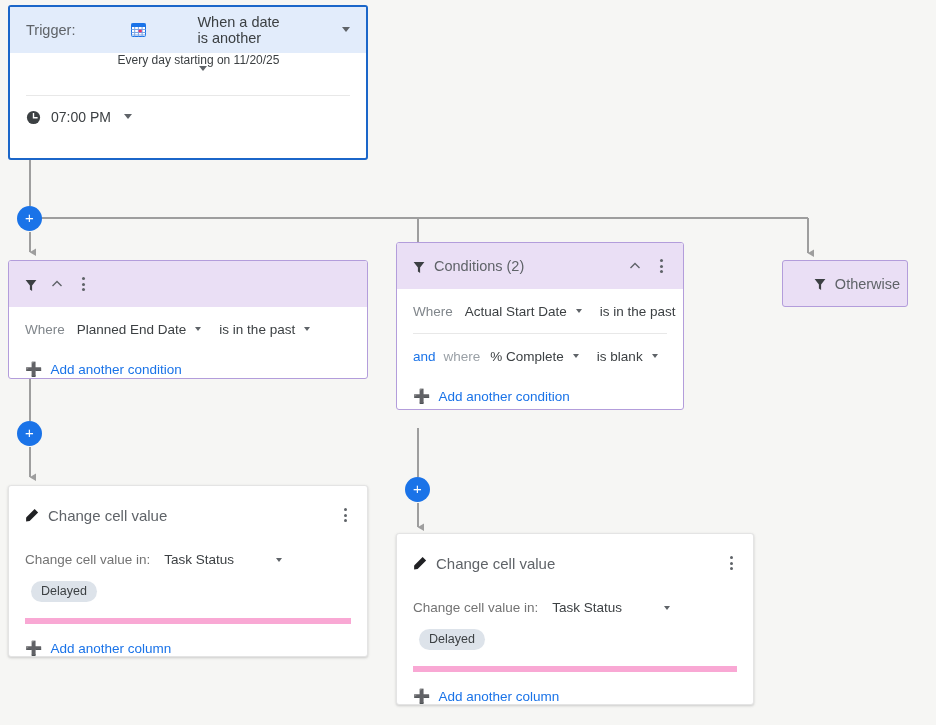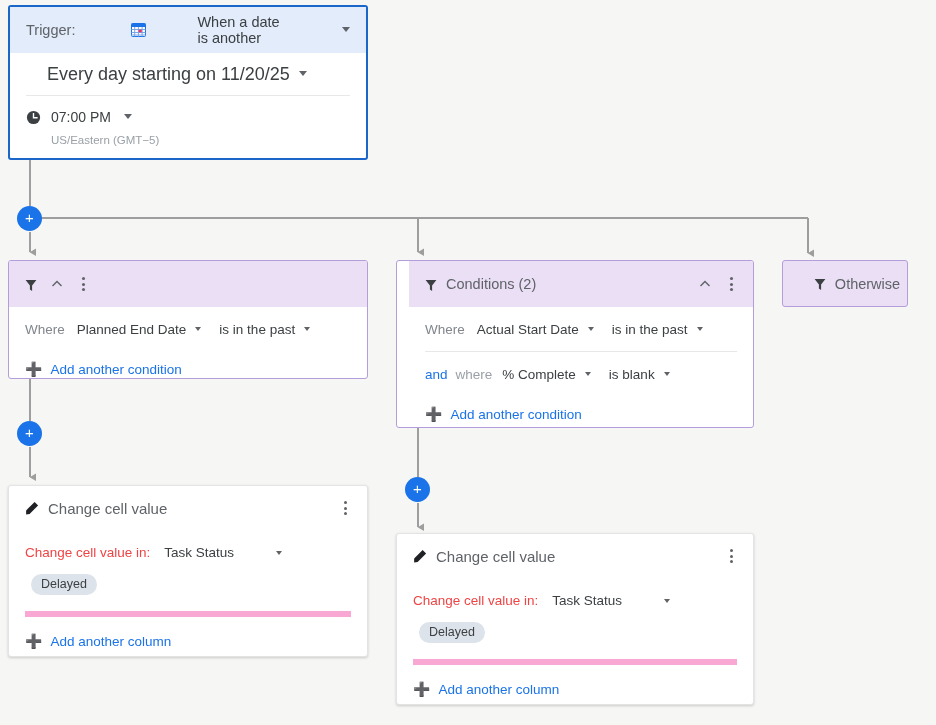--- a/index.html
+++ b/index.html
@@ -82,22 +82,23 @@
     position: relative;
     top: -1px;
   }
   .trigger-body { padding: 0 16px; }
   .recur-row {
     height: 42px;
     display: flex;
     align-items: center;
     padding-left: 21px;
     border-bottom: 1px solid #e8e8e8;
-    font-size: 18px;
-    color: #3c4043;
+    font-size: 12px;
+    color: #3c4043;
+    flex-direction: column;
   }
   .time-row {
     display: flex;
     align-items: flex-start;
     padding-top: 12px;
   }
   .clock-icon {
     width: 15px; height: 15px;
     margin-right: 10px;
     margin-top: 2px;
@@ -210,40 +211,40 @@
     align-items: center;
     justify-content: center;
     box-sizing: border-box;
     padding-left: 24px;
   }
   .otherwise .cond-title { flex: none; }
   
   .act-head {
     display: flex;
     align-items: center;
-    padding: 11px 11px 0 16px;
+    padding: 18px 11px 0 16px;
   }
   .pencil-icon {
     width: 14px; height: 14px;
     margin-right: 9px;
     flex: none;
   }
   .act-title {
     font-size: 15px;
     color: #5f6368;
     flex: 1;
   }
   .act-body { padding: 0 16px; }
   .act-row {
     display: flex;
     align-items: center;
     margin-top: 26px;
     font-size: 13.5px;
   }
-  .act-label { color: #ef4444; margin-right: 14px; }
+  .act-label { color: #737373; margin-right: 14px; }
   .act-pick {
     color: #3c4043;
     display: inline-flex;
     align-items: center;
     min-width: 118px;
     justify-content: space-between;
   }
   .pill-wrap {
     padding: 14px 0 16px 6px;
     border-bottom: 6px solid #f9a8d4;
@@ -336,21 +337,20 @@
           <svg viewBox="0 0 15 15" width="15" height="15">
             <circle cx="7.5" cy="7.5" r="6.6" fill="#3c4043"></circle>
             <path d="M7.5,3.6 V7.8 H10.9" stroke="#fff" stroke-width="1.4" fill="none" stroke-linecap="square"></path>
           </svg>
         </span>
         <div>
           <span class="time-val">07:00 PM</span>
           <span class="caret"></span>
         </div>
       </div>
-      <div class="tz">US/Eastern (GMT−5)</div>
     </div>
   </div>
 
   <div class="plus-node" style="left:17px; top:206px;">
     <span>+</span>
   </div>
 
   <div class="cond-card" style="left:8px; top:260px; width:360px; height:119px;">
     <div class="cond-head">
       <span class="funnel-icon">
@@ -381,21 +381,21 @@
             <i class="caret-sm"></i>
         </span>
       </div>
       <div class="addlink">
         <span class="plus-sm">➕</span>
         <span>Add another condition</span>
       </div>
     </div>
   </div>
 
-  <div class="cond-card" style="left:396px; top:260px; width:358px; height:168px;padding-left:12px;">
+  <div class="cond-card" style="left:396px; top:242px; width:288px; height:168px;">
     <div class="cond-head">
       <span class="funnel-icon">
         <svg viewBox="0 0 12 13" width="12" height="13">
           <path d="M0.6,1 H11.4 L7.1,6.4 V12 L4.9,10.4 V6.4 Z" fill="#3c4043"></path>
         </svg>
       </span>
       <span class="cond-title">Conditions (2)</span>
       <span class="chev-up">
         <svg viewBox="0 0 14 14" width="14" height="14">
           <path d="M2.5,9 L7,4.6 L11.5,9" stroke="#5f6368" stroke-width="1.4" fill="none"></path>

